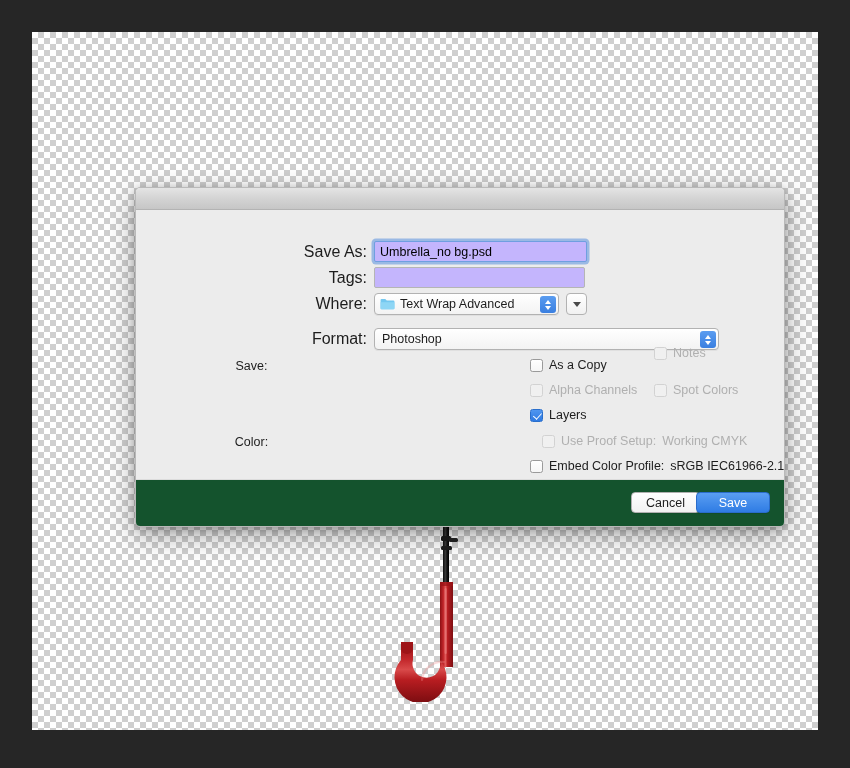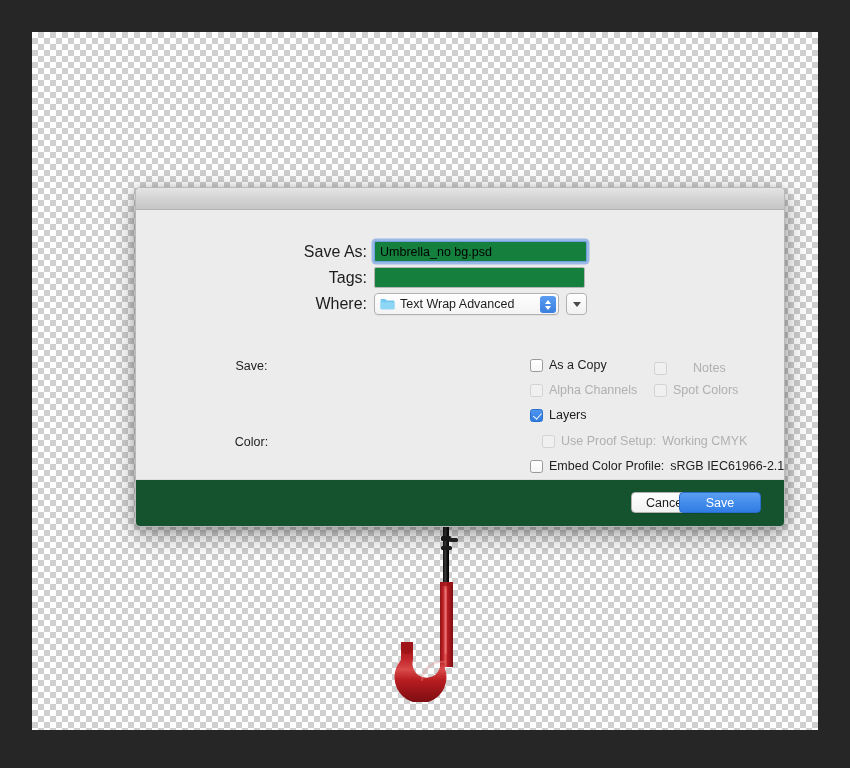--- a/index.html
+++ b/index.html
@@ -81,21 +81,21 @@
     width: 238px;
     text-align: right;
     padding-right: 7px;
     font-size: 16px;
     color: #1d1d1d;
     white-space: nowrap;
   }
 
   .text-field {
     height: 21px;
-    background: #15803d;
+    background: #c4b5fd;
     border: 1px solid #b5b5b5;
     border-radius: 2px;
     display: flex;
     align-items: center;
     padding: 0 5px;
     font-size: 12.5px;
     color: #000;
   }
   .text-field.focused {
     border: 1px solid #6f9fe0;
@@ -267,22 +267,22 @@
   }
   #cancel-button {
     right: 84px;
     width: 69px;
     background: linear-gradient(to bottom, #ffffff, #f2f2f2);
     border: 1px solid #b0b0b0;
     color: #1d1d1d;
     box-shadow: 0 1px 0 rgba(0,0,0,0.05);
   }
   #save-button {
-    right: 23px;
-    width: 82px;
+    right: 14px;
+    width: 74px;
     background: linear-gradient(to bottom, #5a9ef2, #2f7ce4);
     border: 1px solid #2a6ccb;
     color: #ffffff;
     box-shadow: 0 1px 0 rgba(0,0,0,0.08);
   }
 </style>
 </head>
 <body>
 
 <div id="canvas-area">
@@ -367,30 +367,38 @@
         <div id="where-expand">
           <span class="chev-down"></span>
         </div>
       </div>
 
       <div id="cloud-button">
         <span>Save to cloud documents</span>
       </div>
 
       <div class="form-row" style="top:118px;">
+        <div class="row-label">Format:</div>
+        <div id="format-popup">
+          <span>Photoshop</span>
+          <span class="stepper">
+            <span class="chev up"></span>
+            <span class="chev down"></span>
+          </span>
+        </div>
       </div>
 
       <div class="section-label" style="top:149px;">Save:</div>
 
       <div class="check-row" style="top:148px; left:394px;">
         <span class="cbox"></span>
         <span>As a Copy</span>
       </div>
 
-      <div class="check-row disabled" style="top:151px; left:518px;gap:20px;">
+      <div class="check-row disabled" style="top:136px; left:518px;">
         <span class="cbox"></span>
         <span>Notes</span>
       </div>
 
       <div class="check-row disabled" style="top:173px; left:394px;">
         <span class="cbox"></span>
         <span>Alpha Channels</span>
       </div>
 
       <div class="check-row disabled" style="top:173px; left:518px;">

